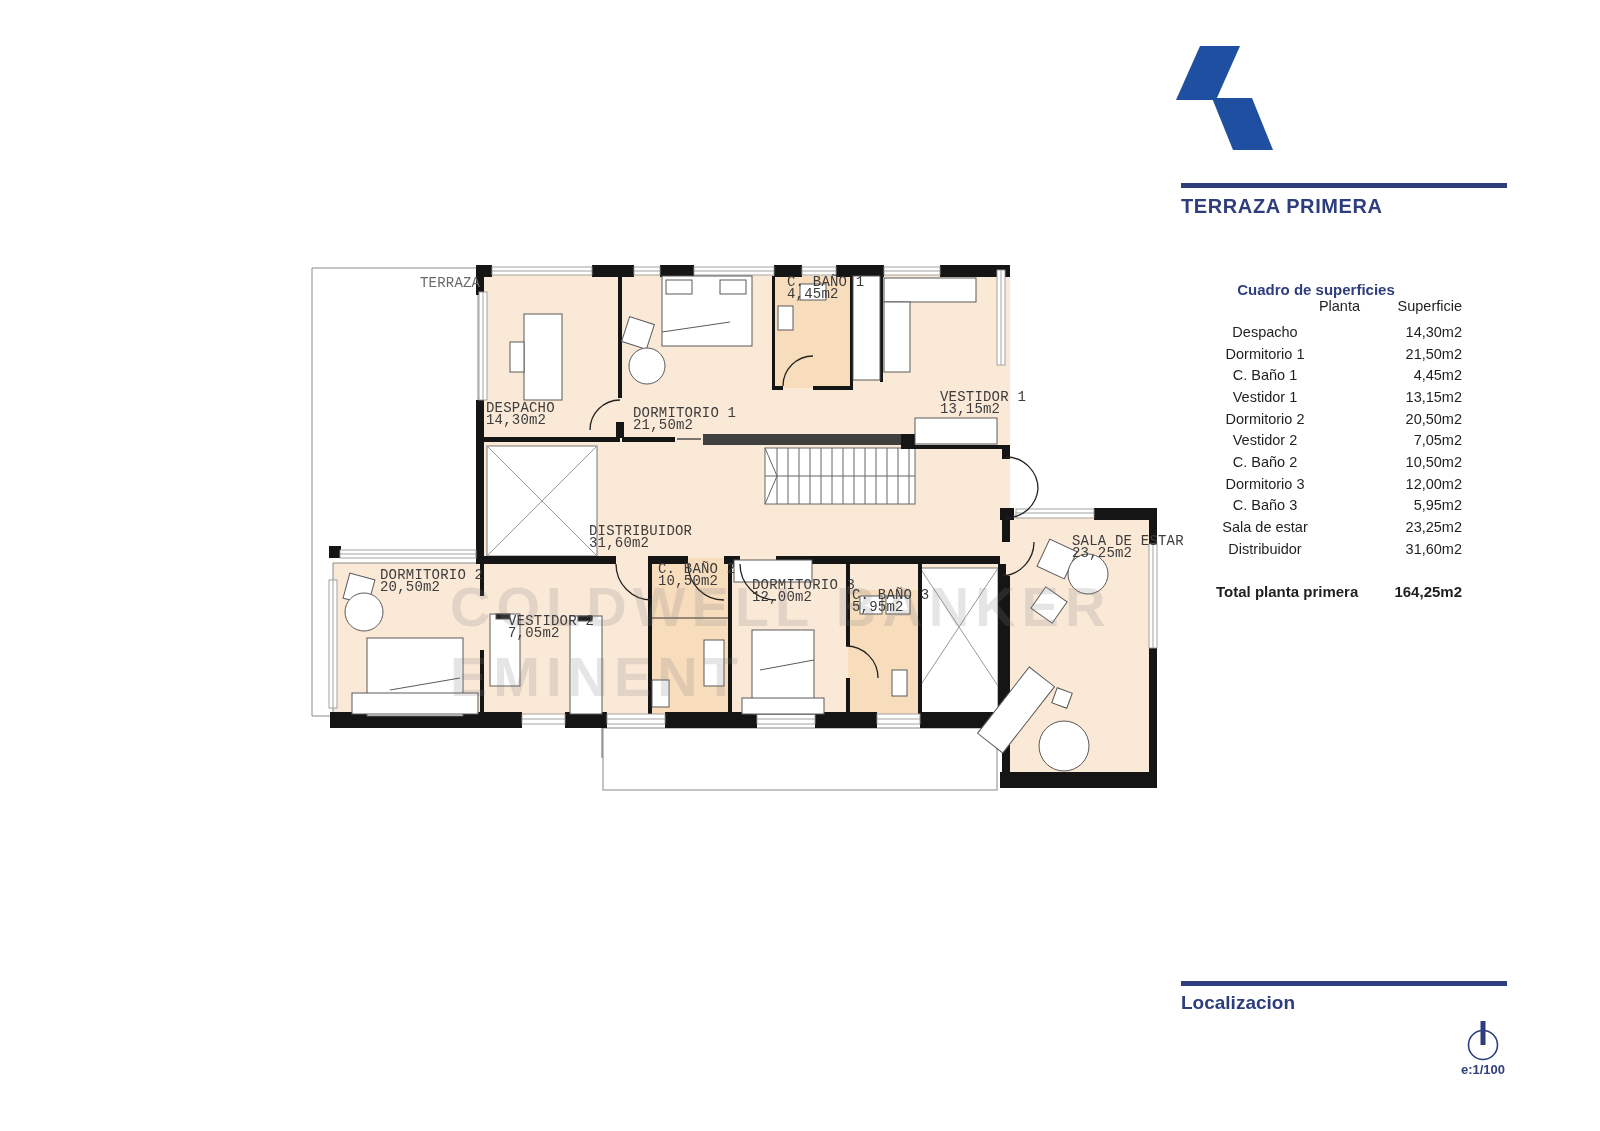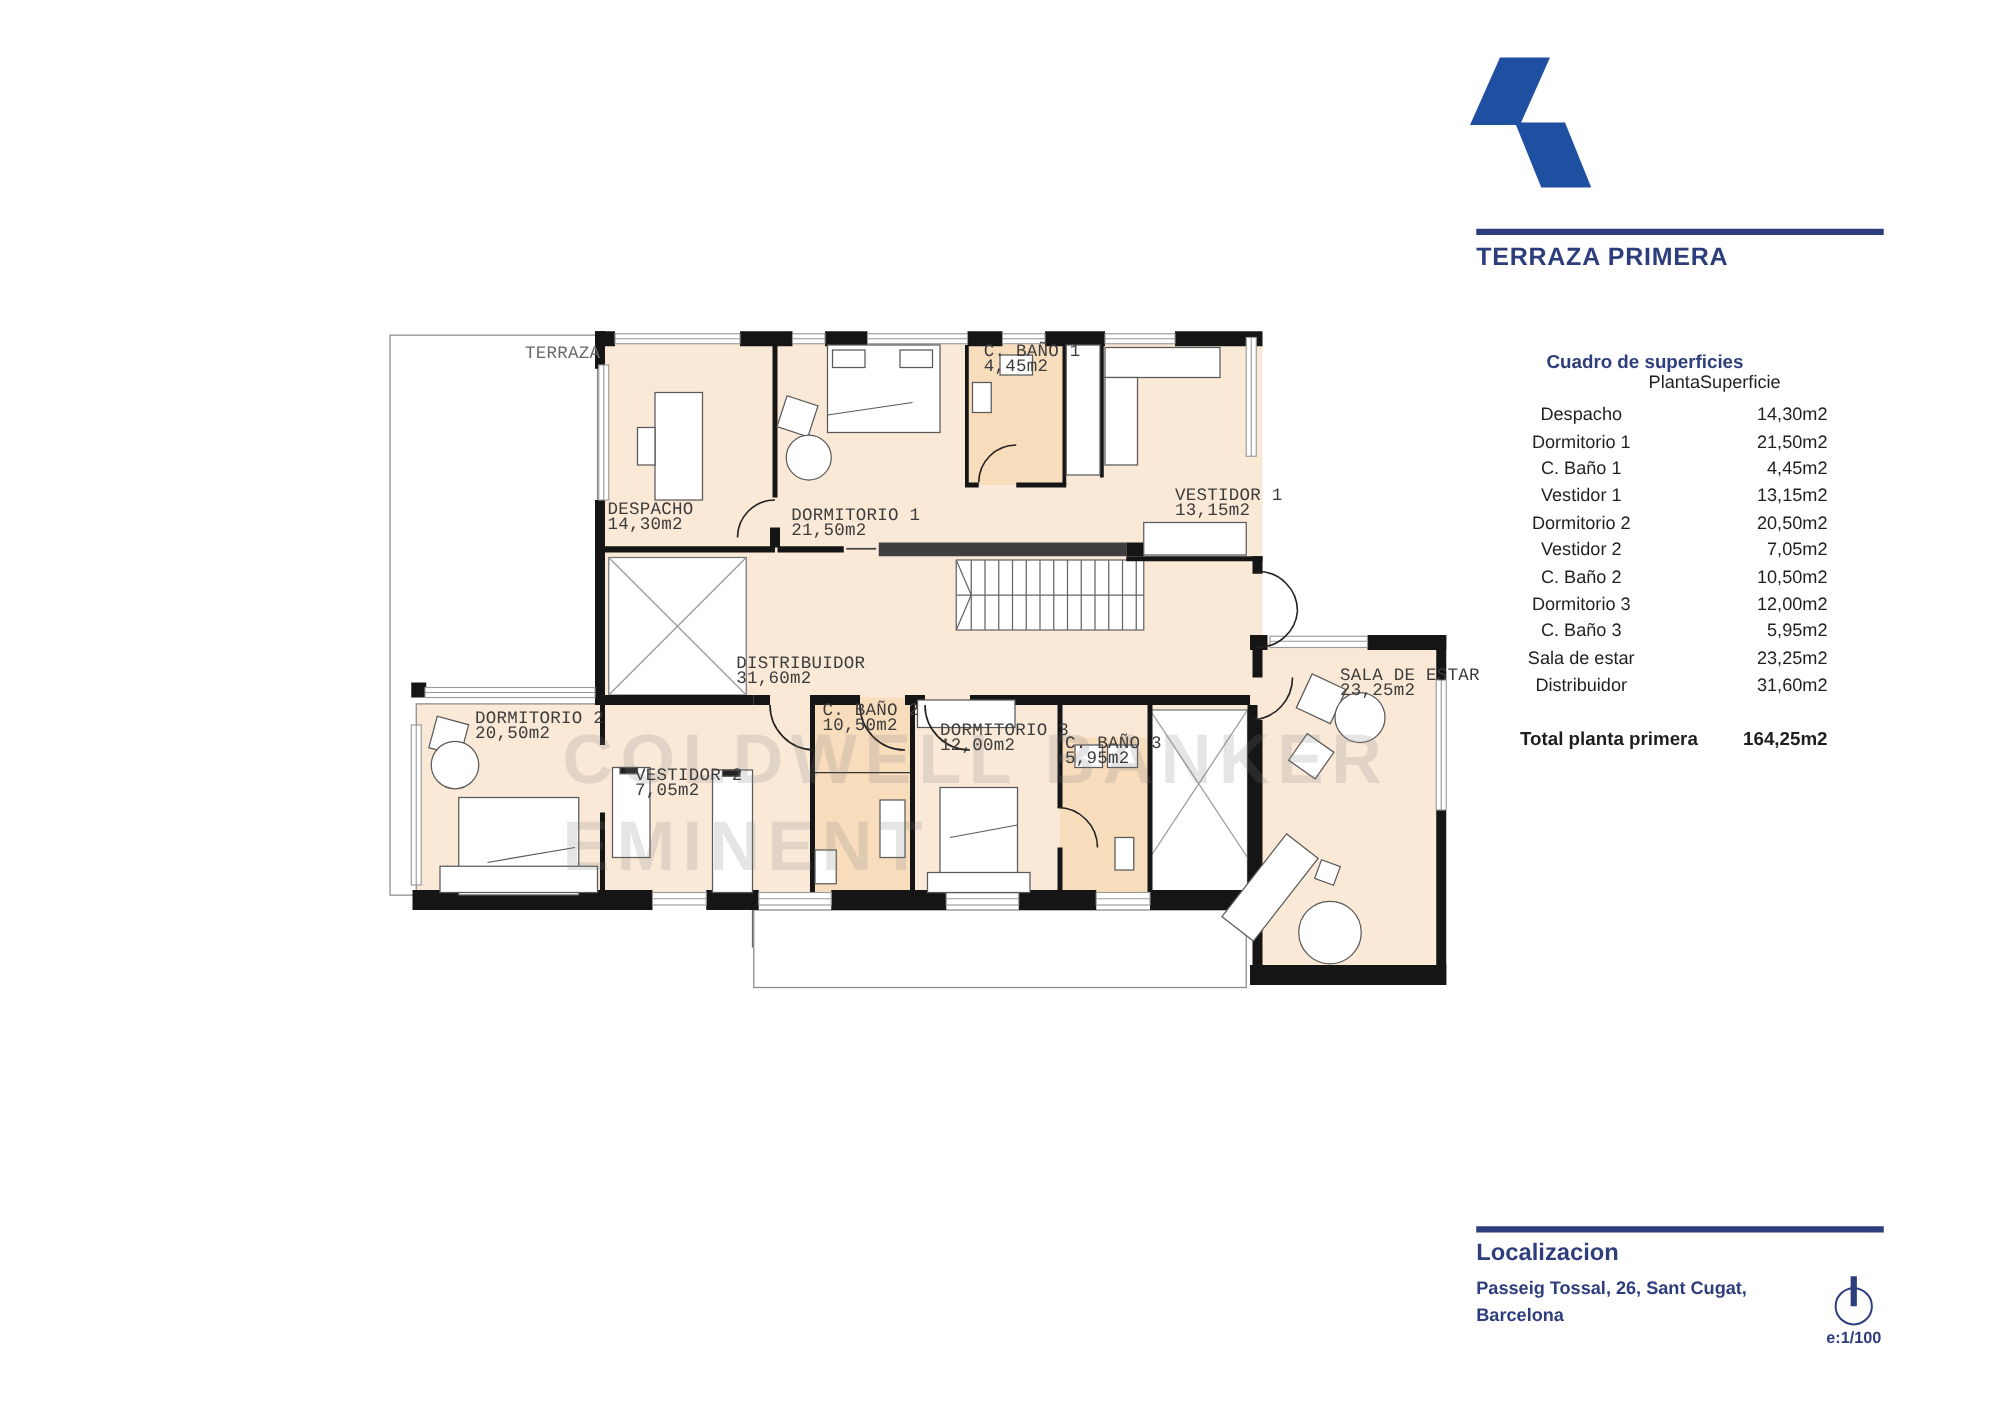--- a/index.html
+++ b/index.html
@@ -25,21 +25,21 @@
   .rule1{left:1181px;top:183px;width:326px;}
   .rule2{left:1181px;top:981px;width:326px;}
   .floor-title{position:absolute;left:1181px;top:195px;font-size:20px;font-weight:bold;
                color:#2e3e7d;letter-spacing:.6px;}
 
   .stable{position:absolute;left:1170px;top:281px;width:292px;color:#1f1f1f;}
   .stable .t-title{text-align:center;font-size:15px;font-weight:bold;color:#2e3e7d;
                    }
   .thead{display:flex;font-size:14.5px;margin-bottom:7px;}
   .thead .tlabel{width:190px;text-align:right;}
-  .thead .tvalue{flex:1;text-align:left;}
+  .thead .tvalue{flex:1;text-align:right;}
   .trow{display:flex;font-size:14.5px;height:21.7px;align-items:center;}
   .trow .tlabel{width:190px;text-align:center;}
   .trow .tvalue{flex:1;text-align:right;}
   .ttotal{display:flex;font-size:15px;font-weight:bold;margin-top:23px;margin-left:44px;}
   .ttotal .tlabel{flex:1;text-align:left;padding-left:2px;}
   .ttotal .tvalue{text-align:left;}
 
   .loc-heading{position:absolute;left:1181px;top:992px;font-size:19px;font-weight:bold;
                color:#2e3e7d;}
   .loc-address{position:absolute;left:1181px;top:1020px;font-size:14.5px;font-weight:bold;
@@ -379,24 +379,20 @@
         </div>
       </div>
     <div class="ttotal">
       <span class="tlabel">Total planta primera</span>
       <span class="tvalue">164,25m2</span>
     </div>
   </div>
 
   <div class="rule rule2"></div>
   <div class="loc-heading">Localizacion</div>
-  <div class="loc-address">
-    <div>Passeig Tossal, 26, Sant Cugat,</div>
-    <div>Barcelona</div>
-  </div>
 
   <svg class="north" width="44" height="46" viewBox="0 0 44 46">
     <circle cx="22" cy="27" r="14.5" fill="none" stroke="#2e3e7d" stroke-width="1.6"></circle>
     <rect x="19.5" y="3" width="5" height="24" fill="#2e3e7d"></rect>
   </svg>
   <div class="scale-label">e:1/100</div>
 
 </div>
 
 </body></html>

